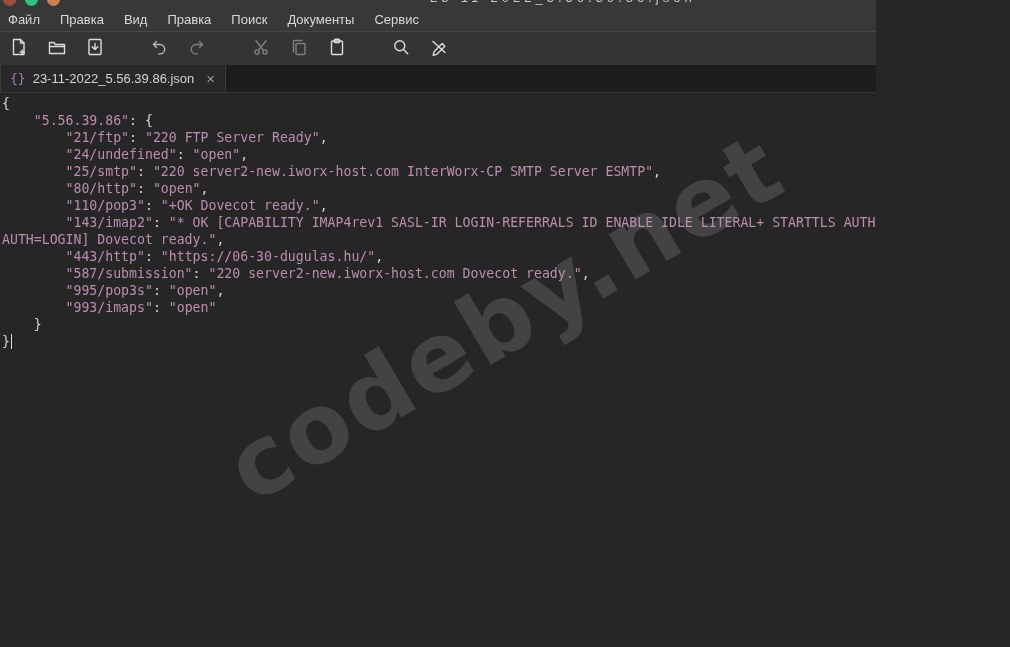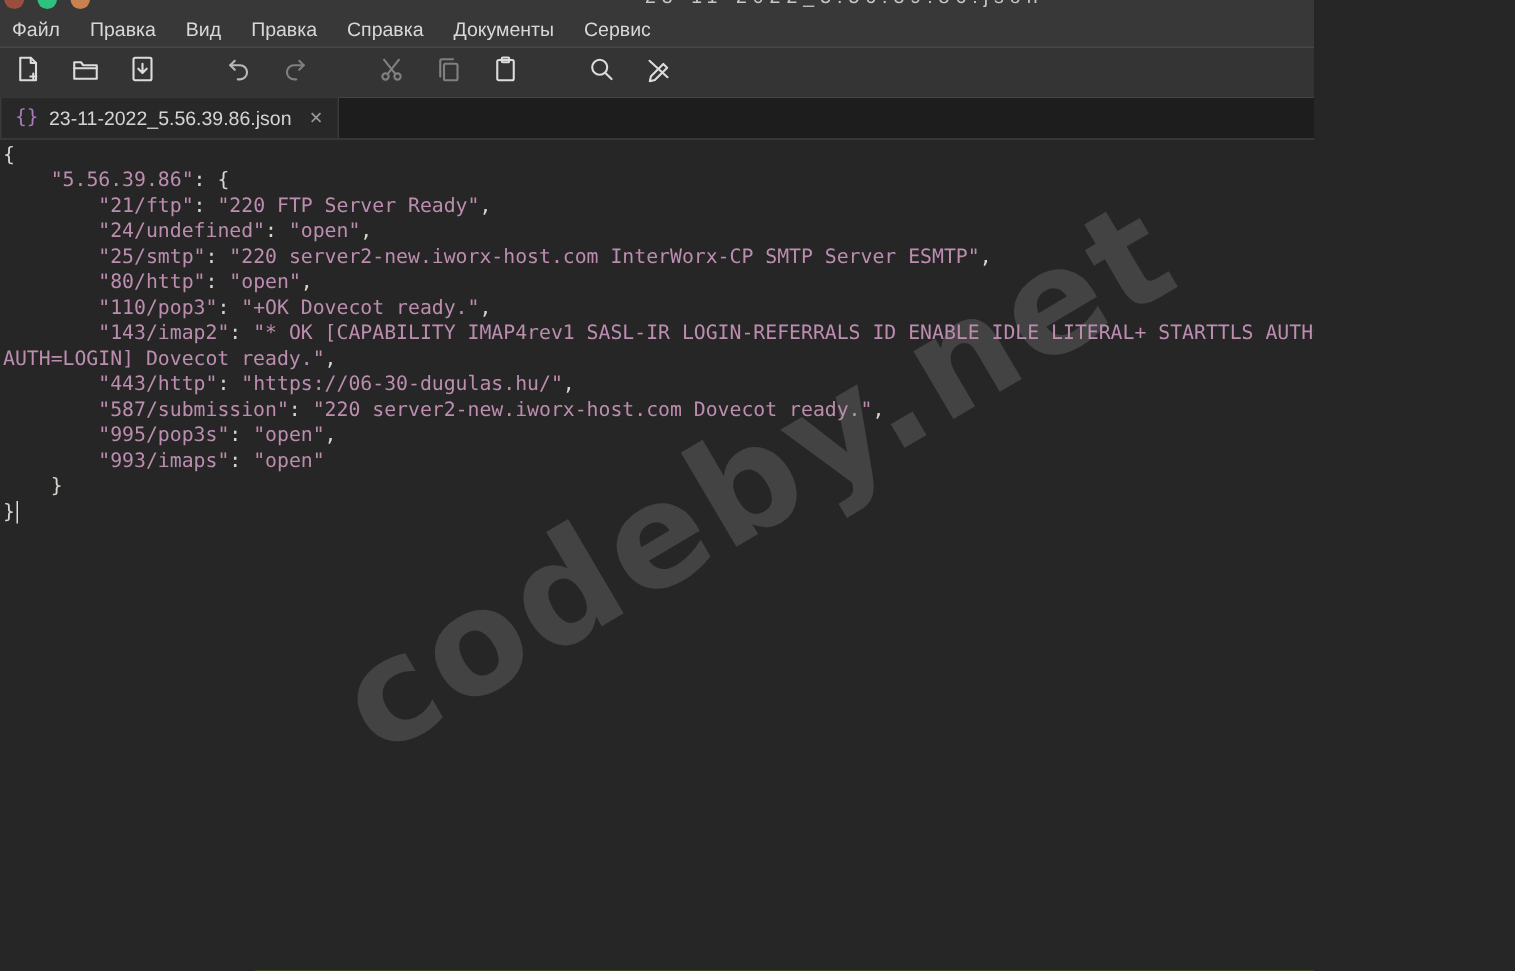--- a/index.html
+++ b/index.html
@@ -70,21 +70,21 @@
     <span class="wbtn minimize"></span>
     <span class="wbtn maximize"></span>
     <span class="titletext">23-11-2022_5.56.39.86.json</span>
   </div>
 
   <div class="menubar">
     <span class="menu-item">Файл</span>
     <span class="menu-item">Правка</span>
     <span class="menu-item">Вид</span>
     <span class="menu-item">Правка</span>
-    <span class="menu-item">Справка</span>
+    <span class="menu-item">Поиск</span>
     <span class="menu-item">Документы</span>
     <span class="menu-item">Сервис</span>
   </div>
 
   <div class="toolbar">
     <span class="tbtn">
       <span><svg width="20" height="20" viewBox="0 0 20 20">
             <path d="M4.5 2.5 h7 l3.5 3.5 v11.5 h-10.5 z"></path>
             <path d="M11.5 2.5 v3.5 h3.5"></path>
             <path d="M13.2 13 v4 M11.2 15 h4"></path>

